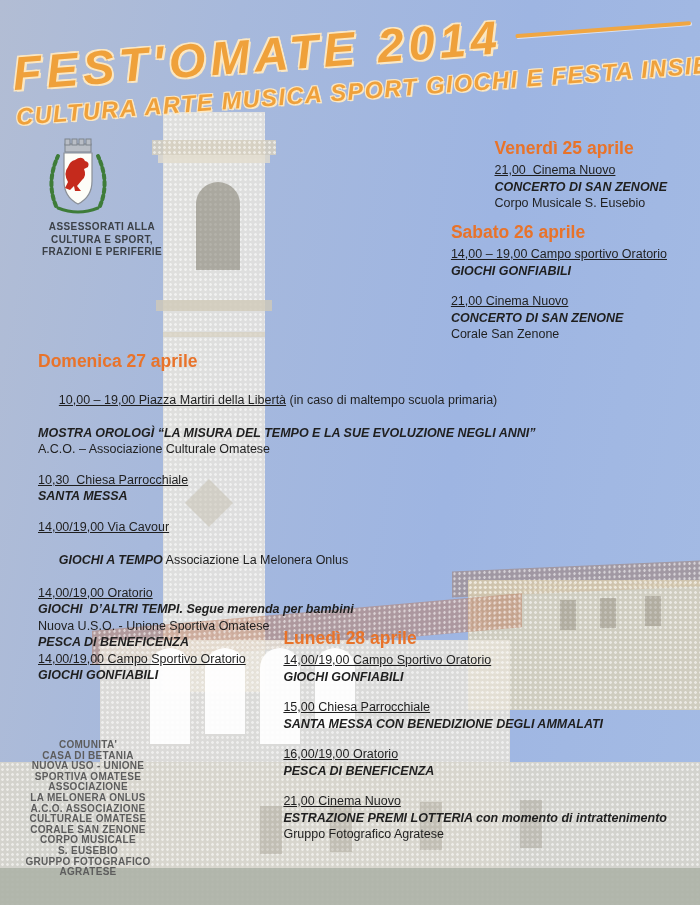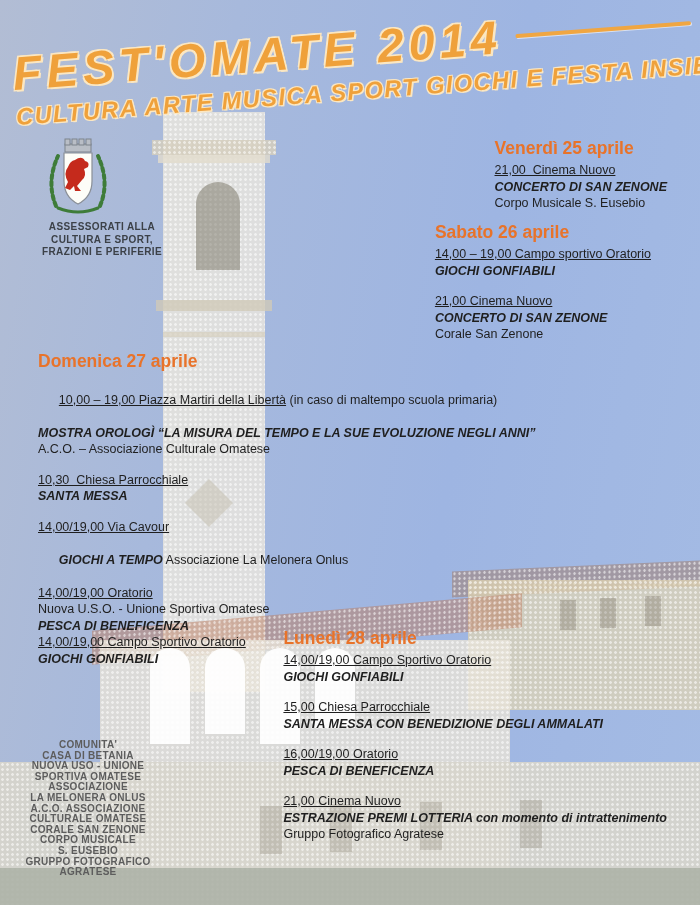--- a/index.html
+++ b/index.html
@@ -49,21 +49,21 @@
   .crest{position:absolute;left:38px;top:136px;}
   .crest-caption{
     position:absolute;left:0;top:221px;width:152px;text-align:center;
     font-size:10px;line-height:12.5px;letter-spacing:.4px;color:#3c4148;font-weight:bold;margin-left:26px;
   }
   
   .day{position:absolute;font-size:12.5px;line-height:16.5px;}
   .day h2{margin:0 0 4px;font-size:17.5px;line-height:20px;font-weight:bold;color:#e8732a;}
   .right{text-align:left;}
   #day-venerdi{top:138px;right:33px;}
-  #day-sabato{top:222px;right:49px;}
+  #day-sabato{top:222px;right:33px;}
   #day-domenica{top:351px;left:38px;width:610px;}
   #day-lunedi{top:628px;right:33px;}
   .l{white-space:pre-wrap;}
   .u{text-decoration:underline;}
   .b{font-weight:bold;font-style:italic;}
   .gap{height:14px;}
   
   .community{
     position:absolute;left:8px;top:740px;width:160px;text-align:center;
     font-size:10px;line-height:10.6px;letter-spacing:.3px;color:#5d5d5d;font-weight:bold;
@@ -161,20 +161,21 @@
     <div class="l">A.C.O. – Associazione Culturale Omatese</div>
     <div class="gap"></div>
     <div class="l u">10,30  Chiesa Parrocchiale</div>
     <div class="l b">SANTA MESSA</div>
     <div class="gap"></div>
     <div class="l u">14,00/19,00 Via Cavour</div>
     <div class="l">
       <span class="b">GIOCHI A TEMPO</span><span> Associazione La Melonera Onlus</span>
     </div>
     <div class="l u">14,00/19,00 Oratorio</div>
+    <div class="l b">GIOCHI  D’ALTRI TEMPI. Segue merenda per bambini</div>
     <div class="l">Nuova U.S.O. - Unione Sportiva Omatese</div>
     <div class="l b">PESCA DI BENEFICENZA</div>
     <div class="l u">14,00/19,00 Campo Sportivo Oratorio</div>
     <div class="l b">GIOCHI GONFIABILI</div>
   </section>
 
   <section class="day right" id="day-lunedi">
     <h2>Lunedì 28 aprile</h2>
     <div class="l u">14,00/19,00 Campo Sportivo Oratorio</div>
     <div class="l b">GIOCHI GONFIABILI</div>

